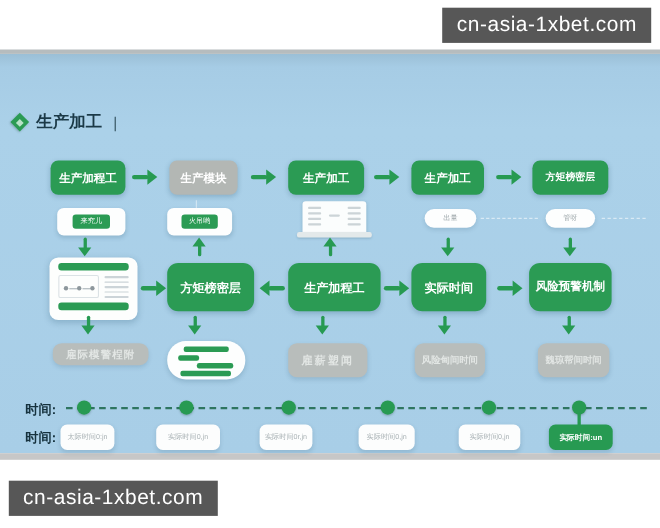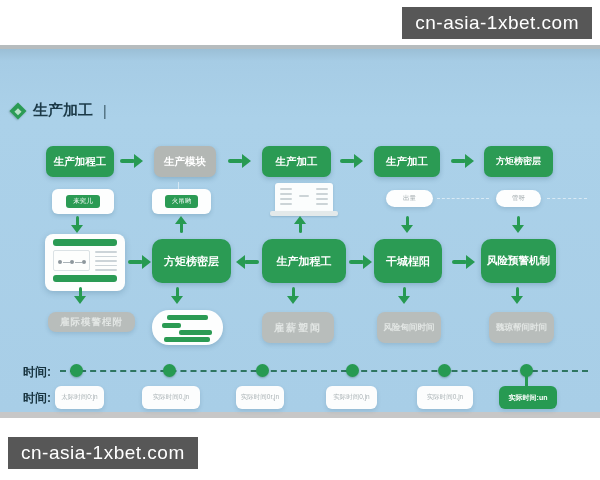--- a/index.html
+++ b/index.html
@@ -205,21 +205,21 @@
   <div class="node g" style="left:152px;top:160px;width:79px;height:44px;font-size:11px;border-radius:10px">方矩榜密层</div>
   <div class="ar ar-l" style="left:236px;top:176px">
       <span class="stem"></span>
       <span class="head"></span>
     </div>
   <div class="node g" style="left:262px;top:160px;width:84px;height:44px;font-size:11px;border-radius:10px">生产加程工</div>
   <div class="ar ar-r" style="left:349px;top:176px">
       <span class="stem"></span>
       <span class="head"></span>
     </div>
-  <div class="node g" style="left:374px;top:160px;width:68px;height:44px;font-size:11px;border-radius:10px">干城桯阳</div>
+  <div class="node g" style="left:374px;top:160px;width:68px;height:44px;font-size:11px;border-radius:10px">实际时间</div>
   <div class="ar ar-r" style="left:452px;top:176px">
       <span class="stem"></span>
       <span class="head"></span>
     </div>
   <div class="node g" style="left:481px;top:160px;width:75px;height:44px;font-size:10.5px;border-radius:10px">风险预警机制</div>
 
   <div class="var var-d" style="left:74px;top:208px">
       <span class="stem"></span>
       <span class="head"></span>
     </div>

